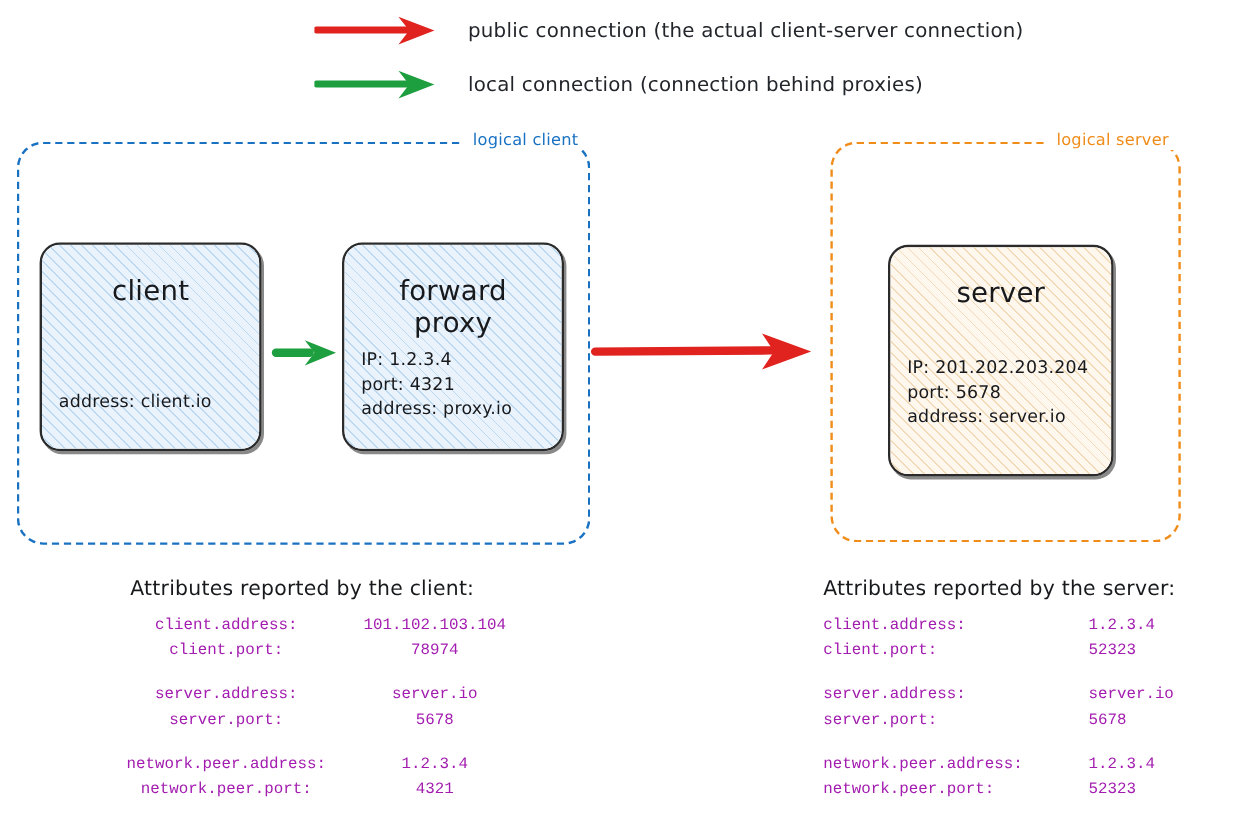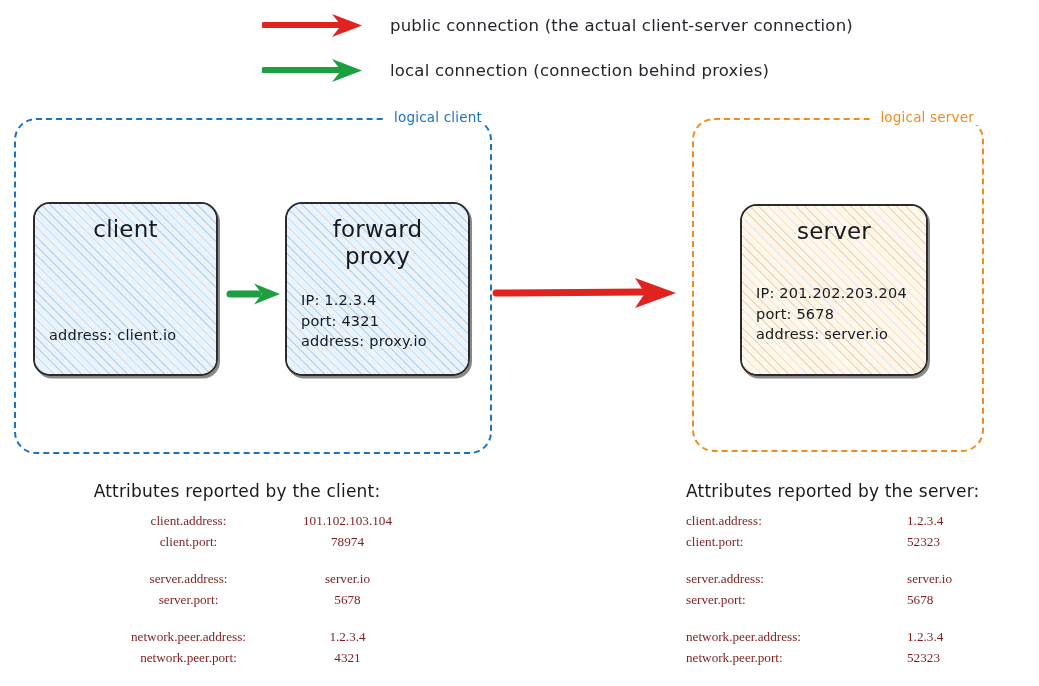--- a/index.html
+++ b/index.html
@@ -88,21 +88,21 @@
       rgba(236,200,150,0.62) 1.1px,
       rgba(255,255,255,0) 1.1px,
       rgba(255,255,255,0) 6.5px
     );
   }
   .node-title {
     text-align: center;
     font-size: 23px;
     color: #17191c;
     line-height: 1.18;
-    margin-top: 2px;
+    margin-top: 16px;
   }
   .node-attrs {
     font-size: 14.5px;
     color: #17191c;
     line-height: 1.42;
     margin-top: auto;
     margin-bottom: 16px;
   }
   .node-attrs div { white-space: nowrap; }
 
@@ -112,23 +112,23 @@
   
   .attr-block { position: absolute; }
   .attr-heading {
     font-size: 17px;
     color: #17191c;
     margin-bottom: 9px;
     white-space: nowrap;
   }
   .attr-table { border-collapse: collapse; }
   .attr-table td {
-    font-family: Liberation Serif, serif;
+    font-family: Liberation Mono, monospace;
     font-size: 13.2px;
-    color: #7f1d1d;
+    color: #a21caf;
     padding: 0;
     line-height: 1.62;
     vertical-align: top;
     white-space: pre;
   }
   .attr-table td.k { padding-right: 8px; }
   .attr-spacer td { height: 15px; line-height: 15px; font-size: 0; }
 </style>
 </head>
 <body>
@@ -191,21 +191,21 @@
   <line x1="3" y1="17" x2="150" y2="16" stroke="#e0231f" stroke-width="7" stroke-linecap="round"></line>
   <path d="M 142 2 L 183 17 L 142 32 L 152 17 Z" fill="#e0231f"></path>
 </svg>
 
 <div class="container-box" style="left:692px; top:118px; width:288px; height:330px; border-color:#f08c1a;">
   <div class="container-label hand" style="color:#f08c1a;">
     <span>logical server</span>
   </div>
 </div>
 
-<div class="node" style="left:740px; top:204px; width:188px; height:172px;">
+<div class="node" style="left:740px; top:204px; width:188px; height:193px;">
   <div class="node-inner node-cream">
     <div class="node-title hand">server</div>
     <div class="node-attrs hand" style="margin-bottom:12px;margin-top:38px;">
       <div>IP: 201.202.203.204</div>
       <div>port: 5678</div>
       <div>address: server.io</div>
     </div>
   </div>
 </div>
 

